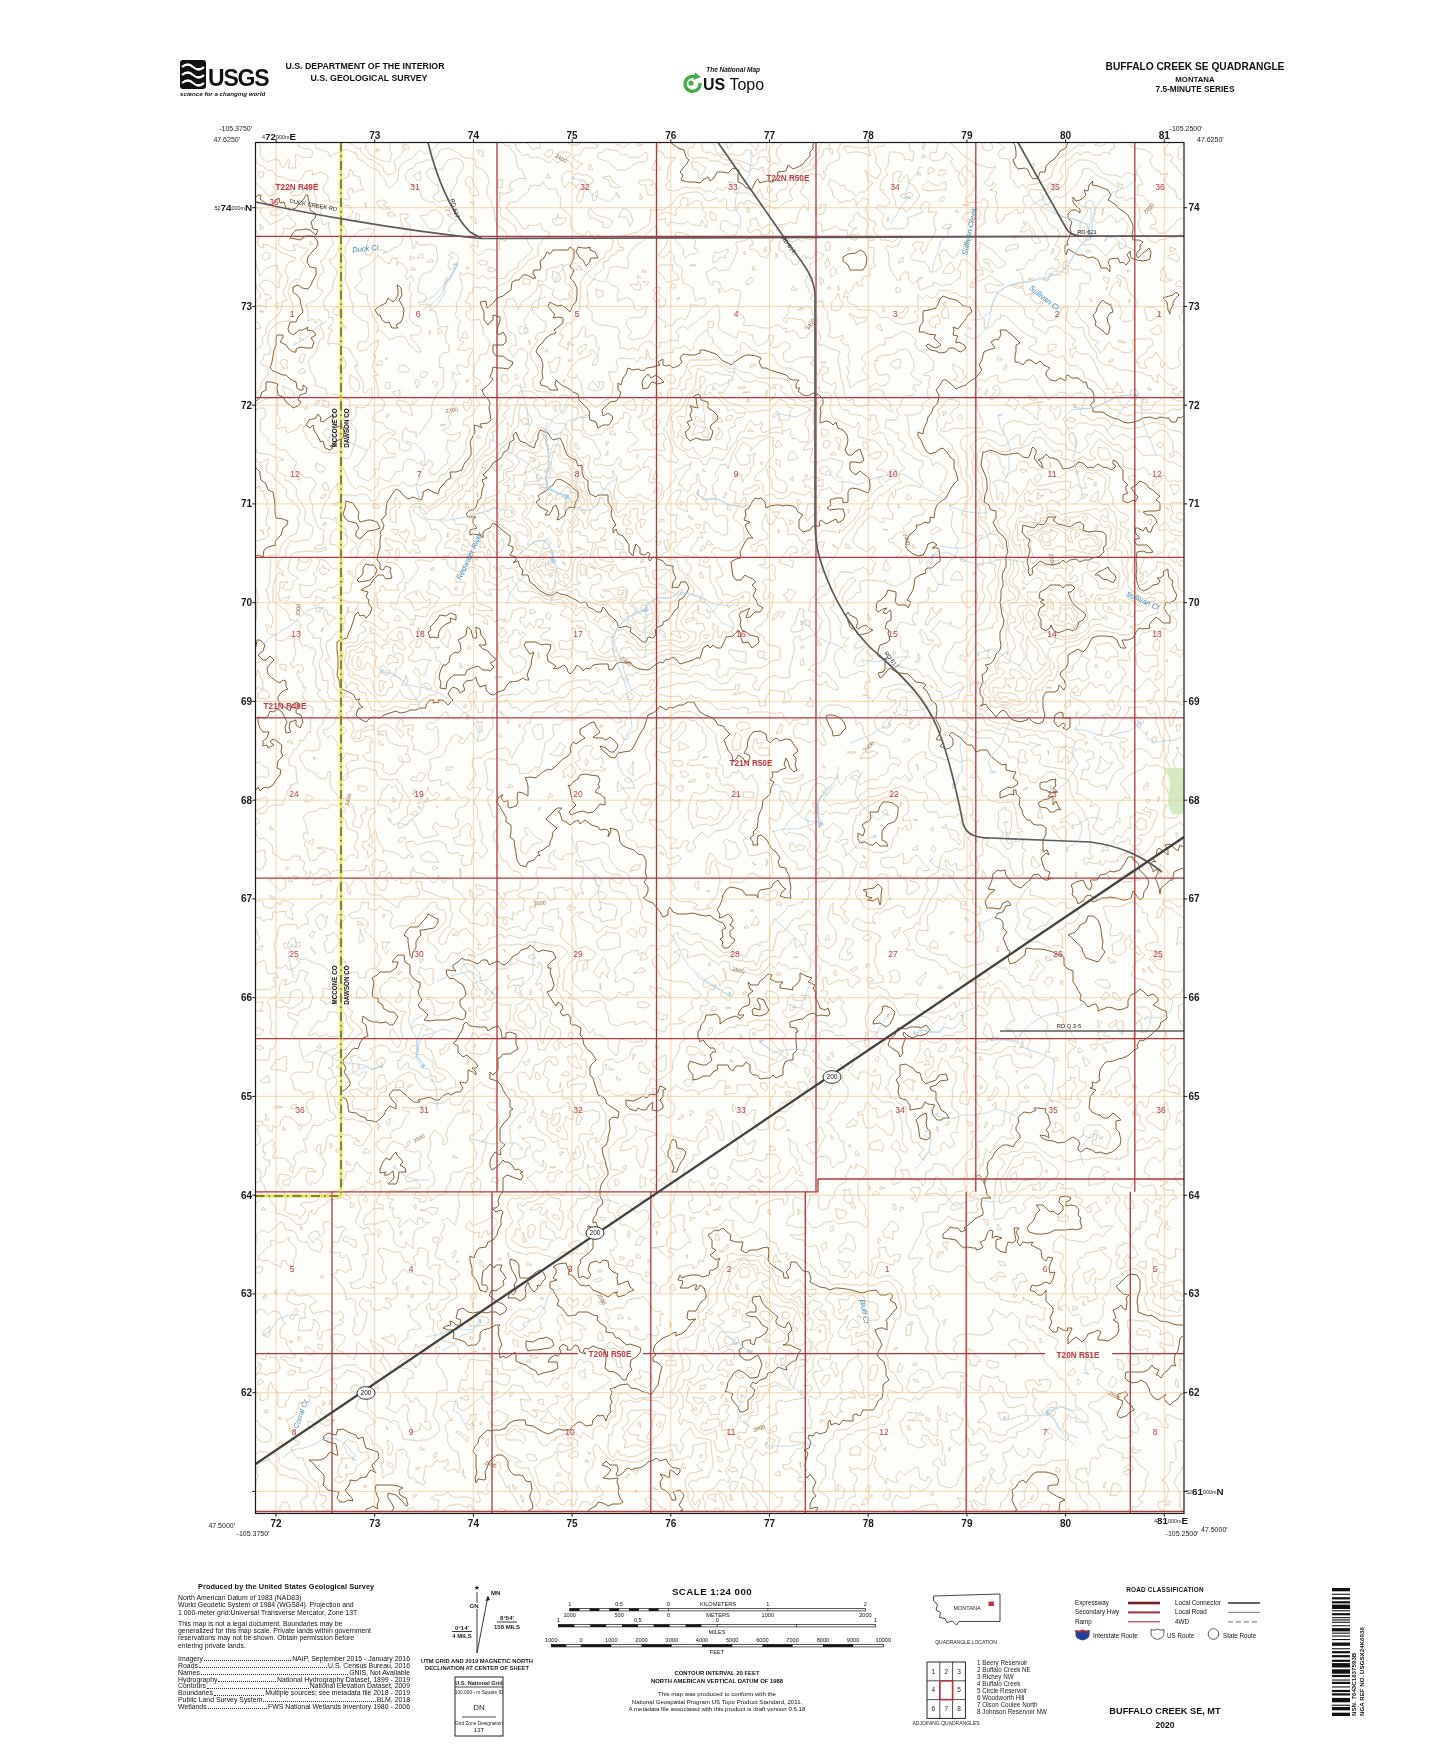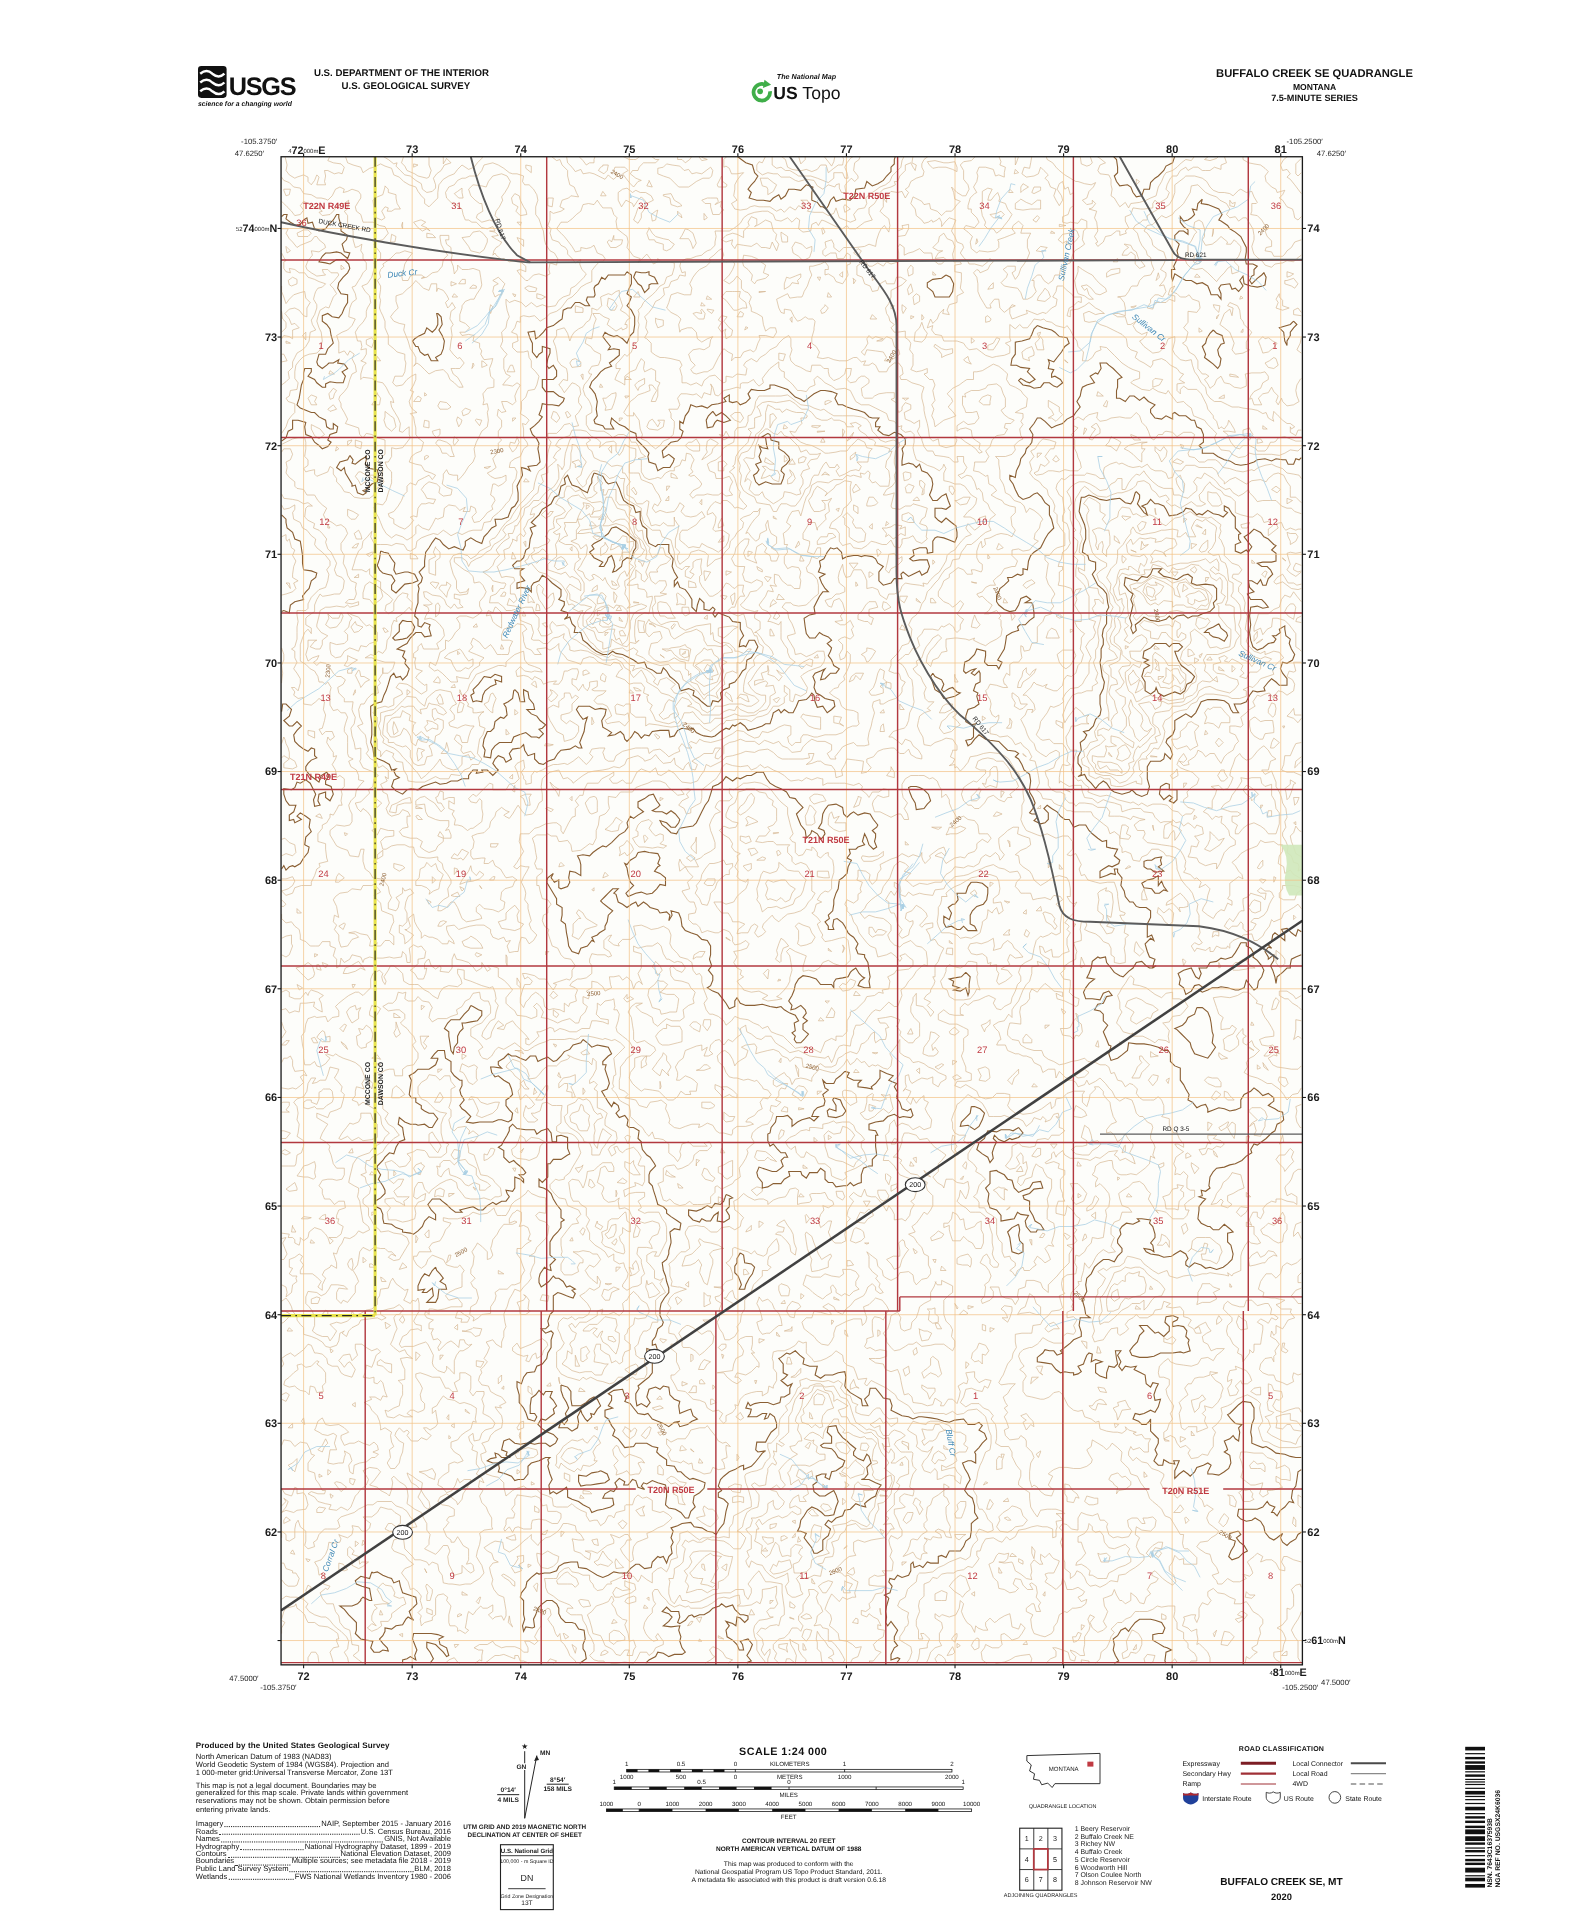--- a/index.html
+++ b/index.html
@@ -1,19 +1,19 @@
 <!DOCTYPE html>
 <html><head><meta charset="utf-8">
 <style>
 * { margin:0; padding:0; box-sizing:border-box; }
 html,body { width:1445px; height:1746px; background:#fff; font-family:"Liberation Sans", sans-serif; }
 #page { position:relative; width:1445px; height:1746px; overflow:hidden; }
 #ovl { position:absolute; left:0; top:0; }
 #prodblock { position:absolute; left:178px; top:1582px; width:232px; color:#111; }
-#prodblock h1 { font-size:7.3px; font-weight:bold; margin-bottom:3px; letter-spacing:0.1px;}
+#prodblock h1 { font-size:7.3px; font-weight:bold; margin-bottom:3px; letter-spacing:0.1px;margin-left:20px;}
 #prodblock p { font-size:6.9px; line-height:7.3px; margin-bottom:4px; }
 .ldr { display:flex; font-size:6.9px; line-height:6.85px; }
 .ldr .d { flex:1 1 auto; border-bottom:1px dotted #333; margin:0 1px 1.5px 1px; }
 </style></head>
 <body>
 <div id="page">
 <div id="prodblock">
 <h1>Produced by the United States Geological Survey</h1>
 <p>North American Datum of 1983 (NAD83)<br>
 World Geodetic System of 1984 (WGS84).  Projection and<br>

